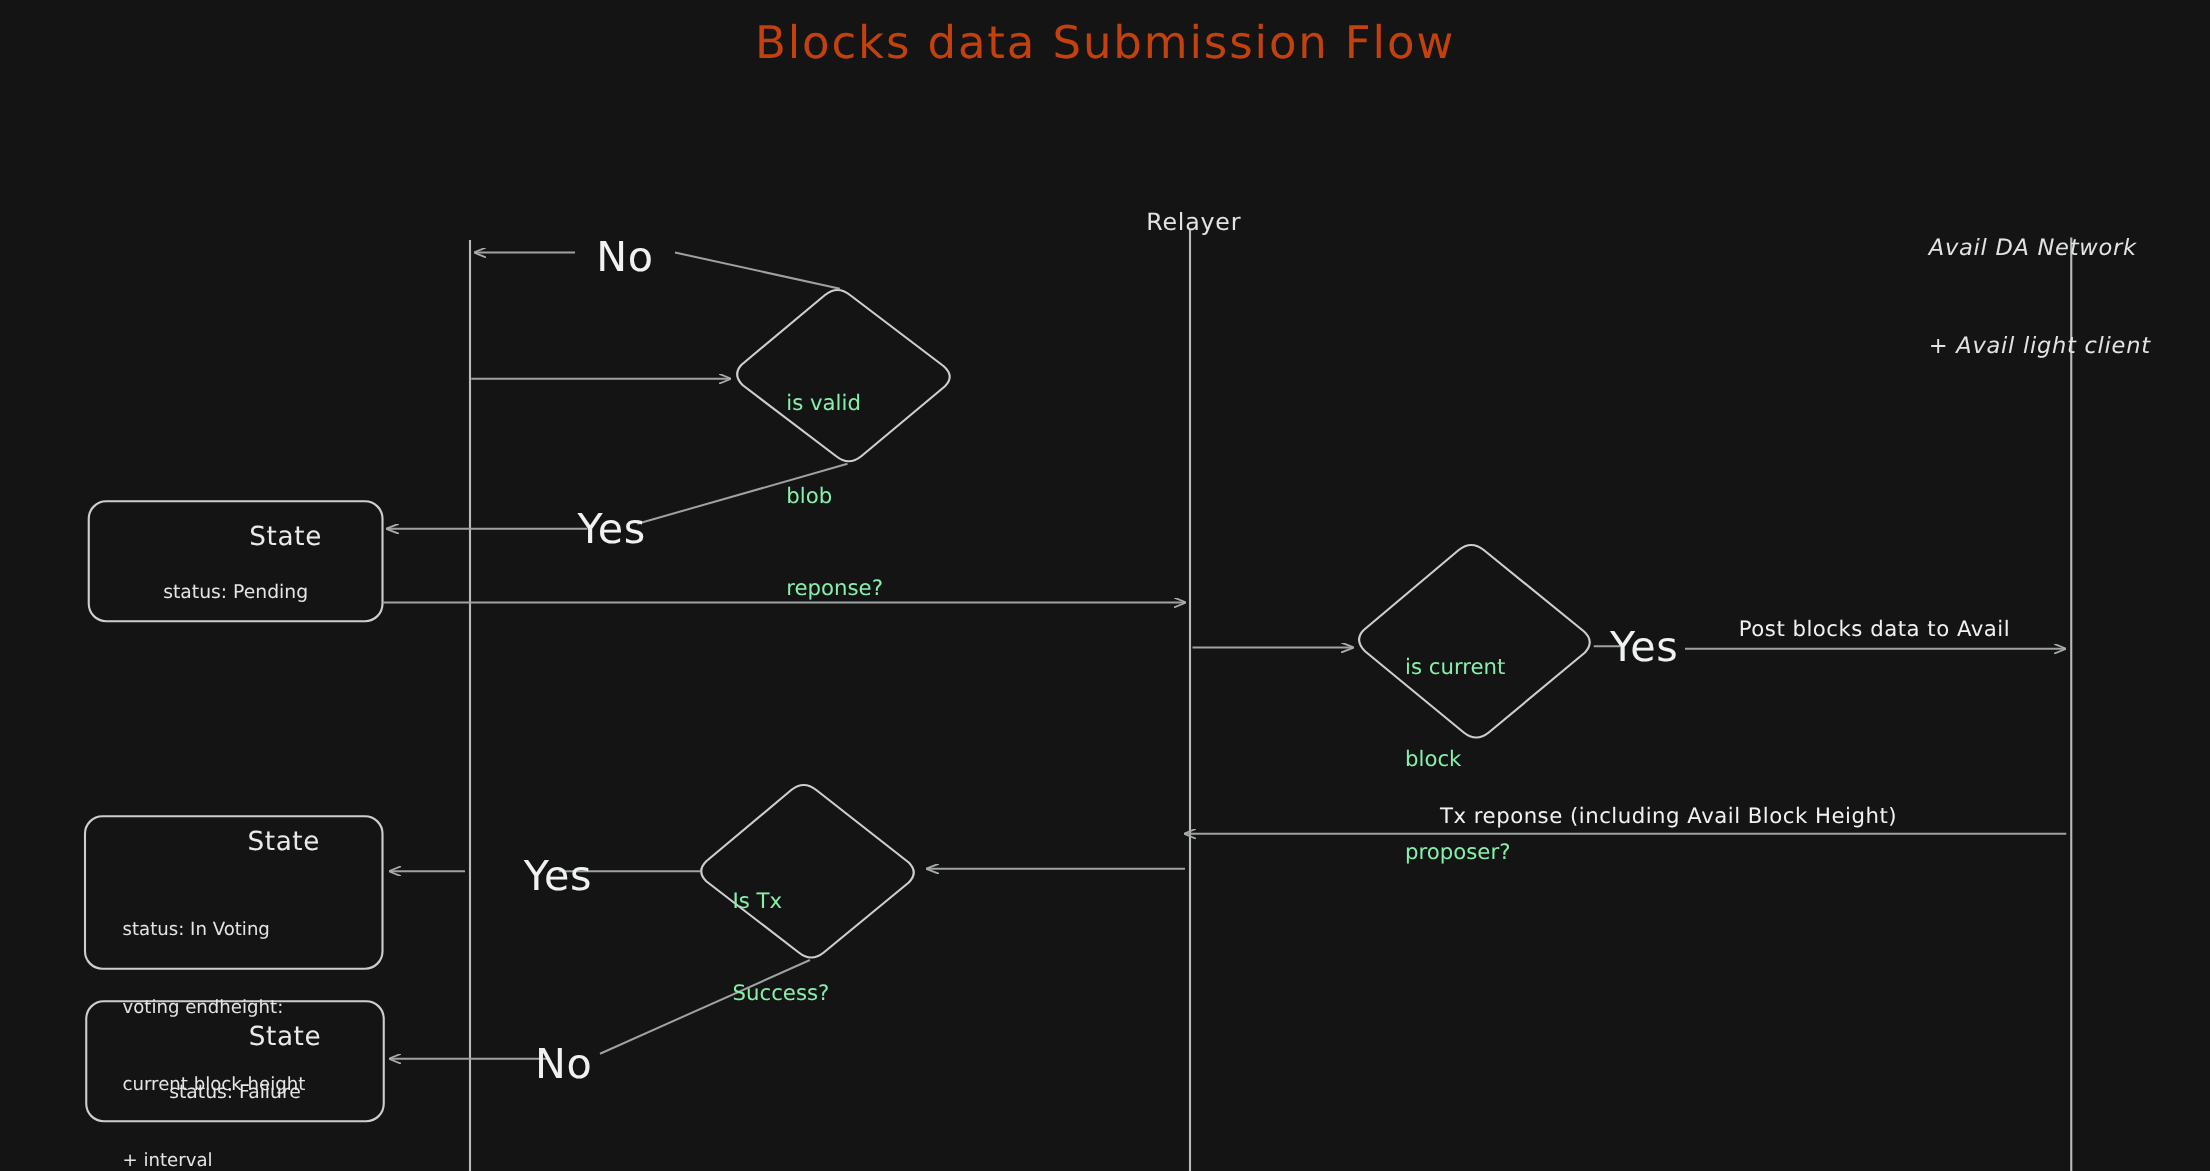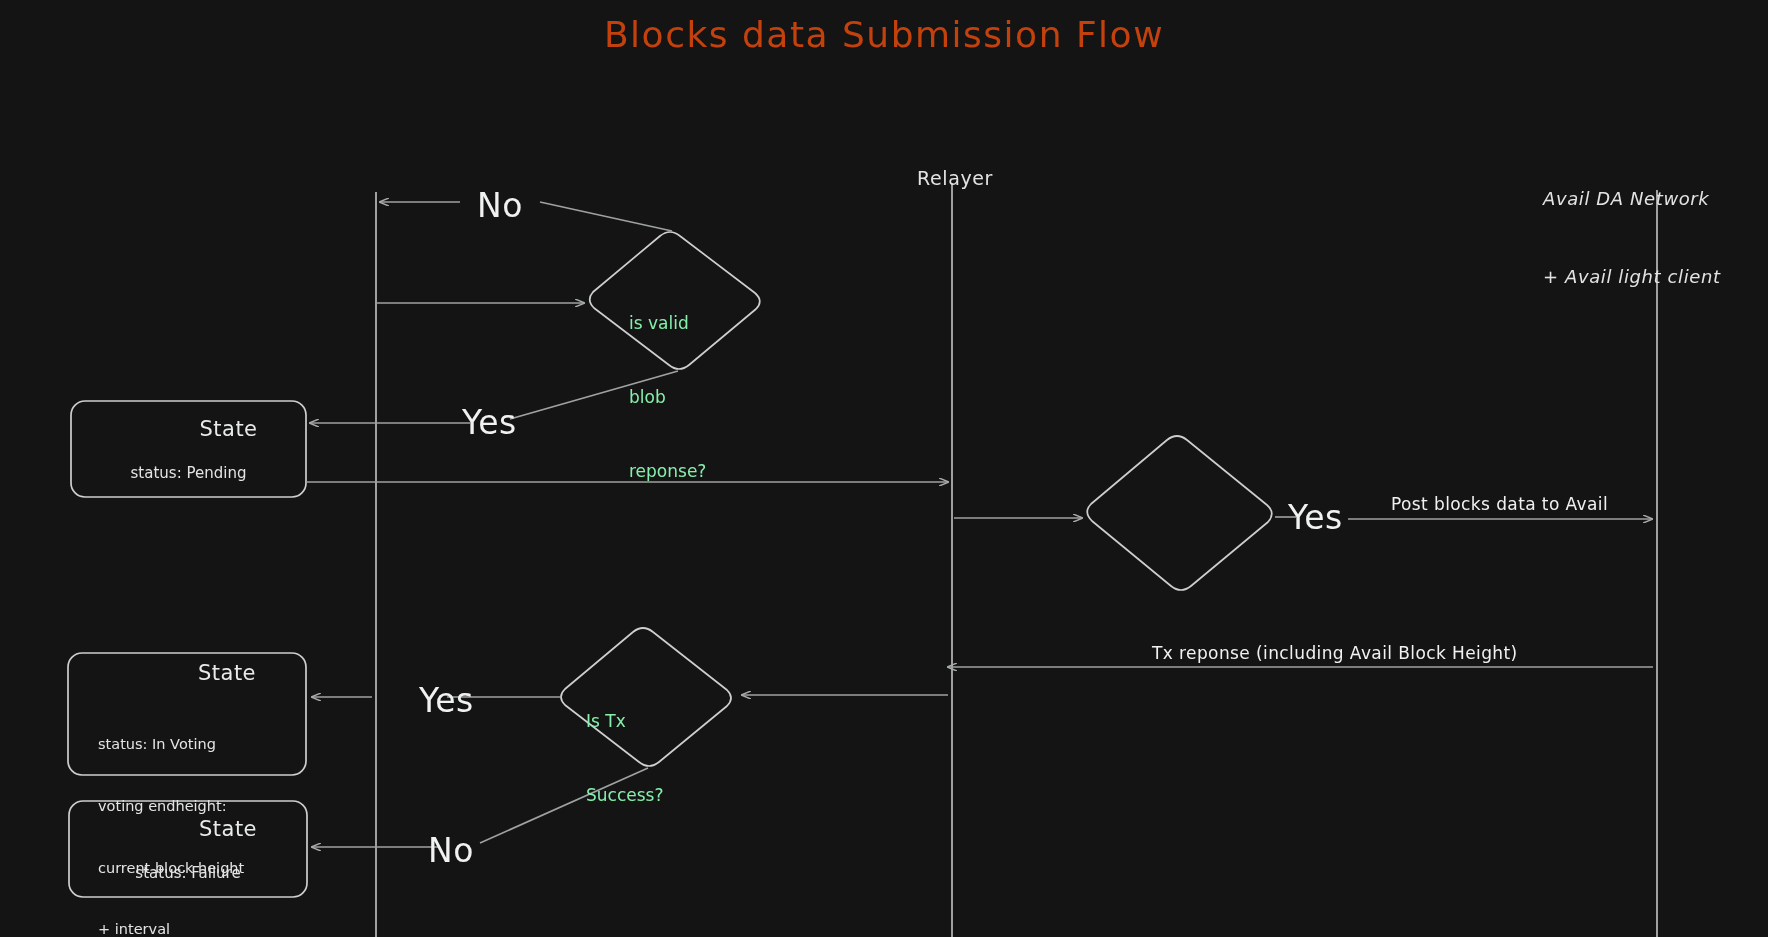--- a/index.html
+++ b/index.html
@@ -211,20 +211,25 @@
     <div>Avail DA Network</div>
     <div>+ Avail light client</div>
   </div>
 
   <div class="txt diamond-text" style="left:629px; top:262px; width:130px;">
     <div>is valid</div>
     <div>blob</div>
     <div>reponse?</div>
   </div>
 
+  <div class="txt diamond-text" style="left:1124px; top:473px; width:150px;">
+    <div>is current</div>
+    <div>block</div>
+    <div>proposer?</div>
+  </div>
 
   <div class="txt diamond-text center" style="left:586px; top:660px; width:120px;">
     <div>Is Tx</div>
     <div>Success?</div>
   </div>
 
   <div class="txt box-title" style="left:71px; top:416px; width:235px;">State</div>
   <div class="txt box-body" style="left:71px; top:463px; width:235px;">status: Pending</div>
 
   <div class="txt box-title" style="left:68px; top:660px; width:238px;">State</div>

